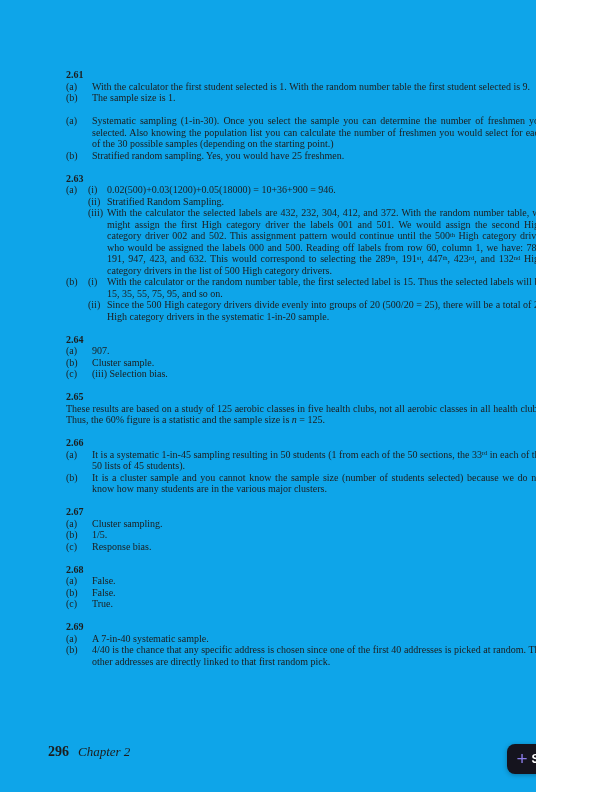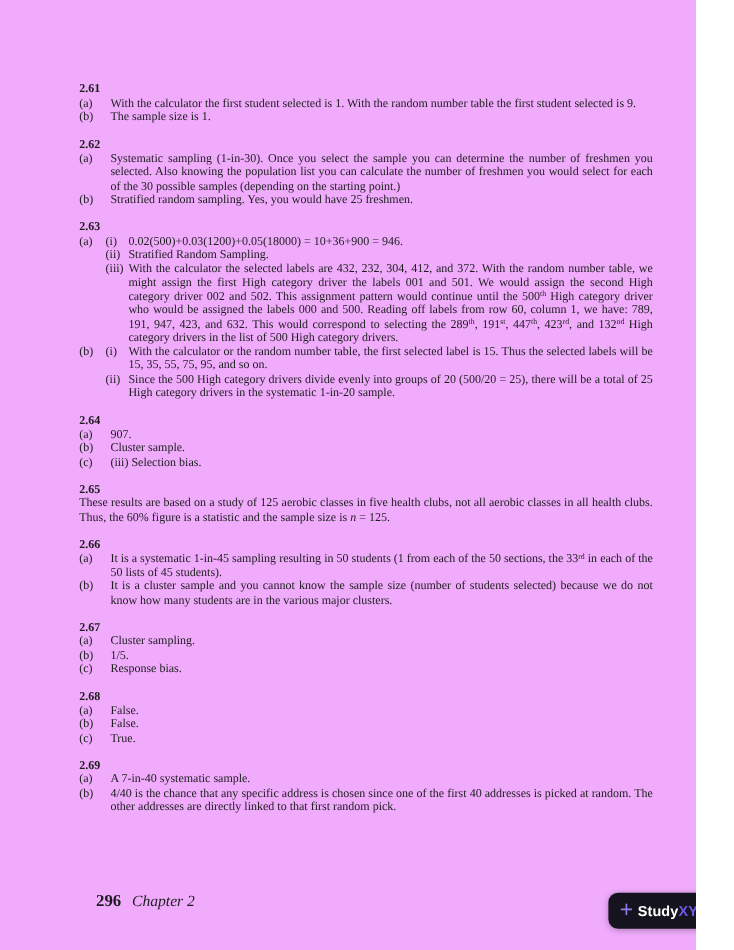--- a/index.html
+++ b/index.html
@@ -1,20 +1,20 @@
 <!DOCTYPE html>
 <html><head>
 <meta charset="utf-8">
 <style>
   html, body { margin: 0; padding: 0; background: #ffffff; }
   .page {
     position: relative;
-    width: 580px;
+    width: 536px;
     height: 792px;
-    background: #f0abfc;
+    background: #0ea5e9;
     font-family: "Liberation Serif", serif;
     color: #1d1d1d;
     overflow: hidden;
   }
   .doc-body {
     position: absolute;
     left: 66px;
     top: 69px;
     width: 478px;
     font-size: 10px;
@@ -29,21 +29,21 @@
   .para { text-align: justify; }
   sup {
     font-size: 6.5px;
     line-height: 0;
     vertical-align: baseline;
     position: relative;
     top: -0.38em;
   }
   .footer {
     position: absolute;
-    left: 80px;
+    left: 48px;
     top: 742px;
     white-space: nowrap;
   }
   .pnum { font-weight: bold; font-size: 14px; }
   .chap { font-style: italic; font-size: 13px; margin-left: 9px; }
   .brand-badge {
     position: absolute;
     left: 507px;
     top: 744px;
     width: 84px;
@@ -74,21 +74,20 @@
 
 <div class="page">
 
   <div class="doc-body">
       <div class="section">
         <div class="sec-num">2.61</div>
         <div class="item"><span class="lbl1">(a)</span><span>With the calculator the first student selected is 1. With the random number table the first student selected is 9.</span></div>
         <div class="item"><span class="lbl1">(b)</span><span>The sample size is 1.</span></div>
       </div>
       <div class="section">
-        <div class="sec-num">2.62</div>
         <div class="item"><span class="lbl1">(a)</span><span>Systematic sampling (1-in-30).  Once you select the sample you can determine the number of freshmen you selected.  Also knowing the population list you can calculate the number of freshmen you would select for each of the 30 possible samples (depending on the starting point.)</span></div>
         <div class="item"><span class="lbl1">(b)</span><span>Stratified random sampling.  Yes, you would have 25 freshmen.</span></div>
       </div>
       <div class="section">
         <div class="sec-num">2.63</div>
         <div class="item item-l2"><span class="lbl1">(a)</span><span class="lbl2">(i)</span><span>0.02(500)+0.03(1200)+0.05(18000) = 10+36+900 = 946.</span></div>
         <div class="item item-l2"><span class="lbl2">(ii)</span><span>Stratified Random Sampling.</span></div>
         <div class="item item-l2"><span class="lbl2">(iii)</span><span>With the calculator the selected labels are 432, 232, 304, 412, and 372.  With the random number table, we might assign the first High category driver the labels 001 and 501.  We would assign the second High category driver 002 and 502. This assignment pattern would continue until the 500<sup>th</sup> High category driver who would be assigned the labels 000 and 500.  Reading off labels from row 60, column 1, we have: 789, 191, 947, 423, and 632. This would correspond to selecting the 289<sup>th</sup>, 191<sup>st</sup>, 447<sup>th</sup>, 423<sup>rd</sup>, and 132<sup>nd</sup> High category drivers in the list of 500 High category drivers.</span></div>
         <div class="item item-l2"><span class="lbl1">(b)</span><span class="lbl2">(i)</span><span>With the calculator or the random number table, the first selected label is 15.  Thus the selected labels will be 15, 35, 55, 75, 95, and so on.</span></div>
         <div class="item item-l2"><span class="lbl2">(ii)</span><span>Since the 500 High category drivers divide evenly into groups of 20 (500/20 = 25), there will be a total of 25 High category drivers in the systematic 1-in-20 sample.</span></div>

